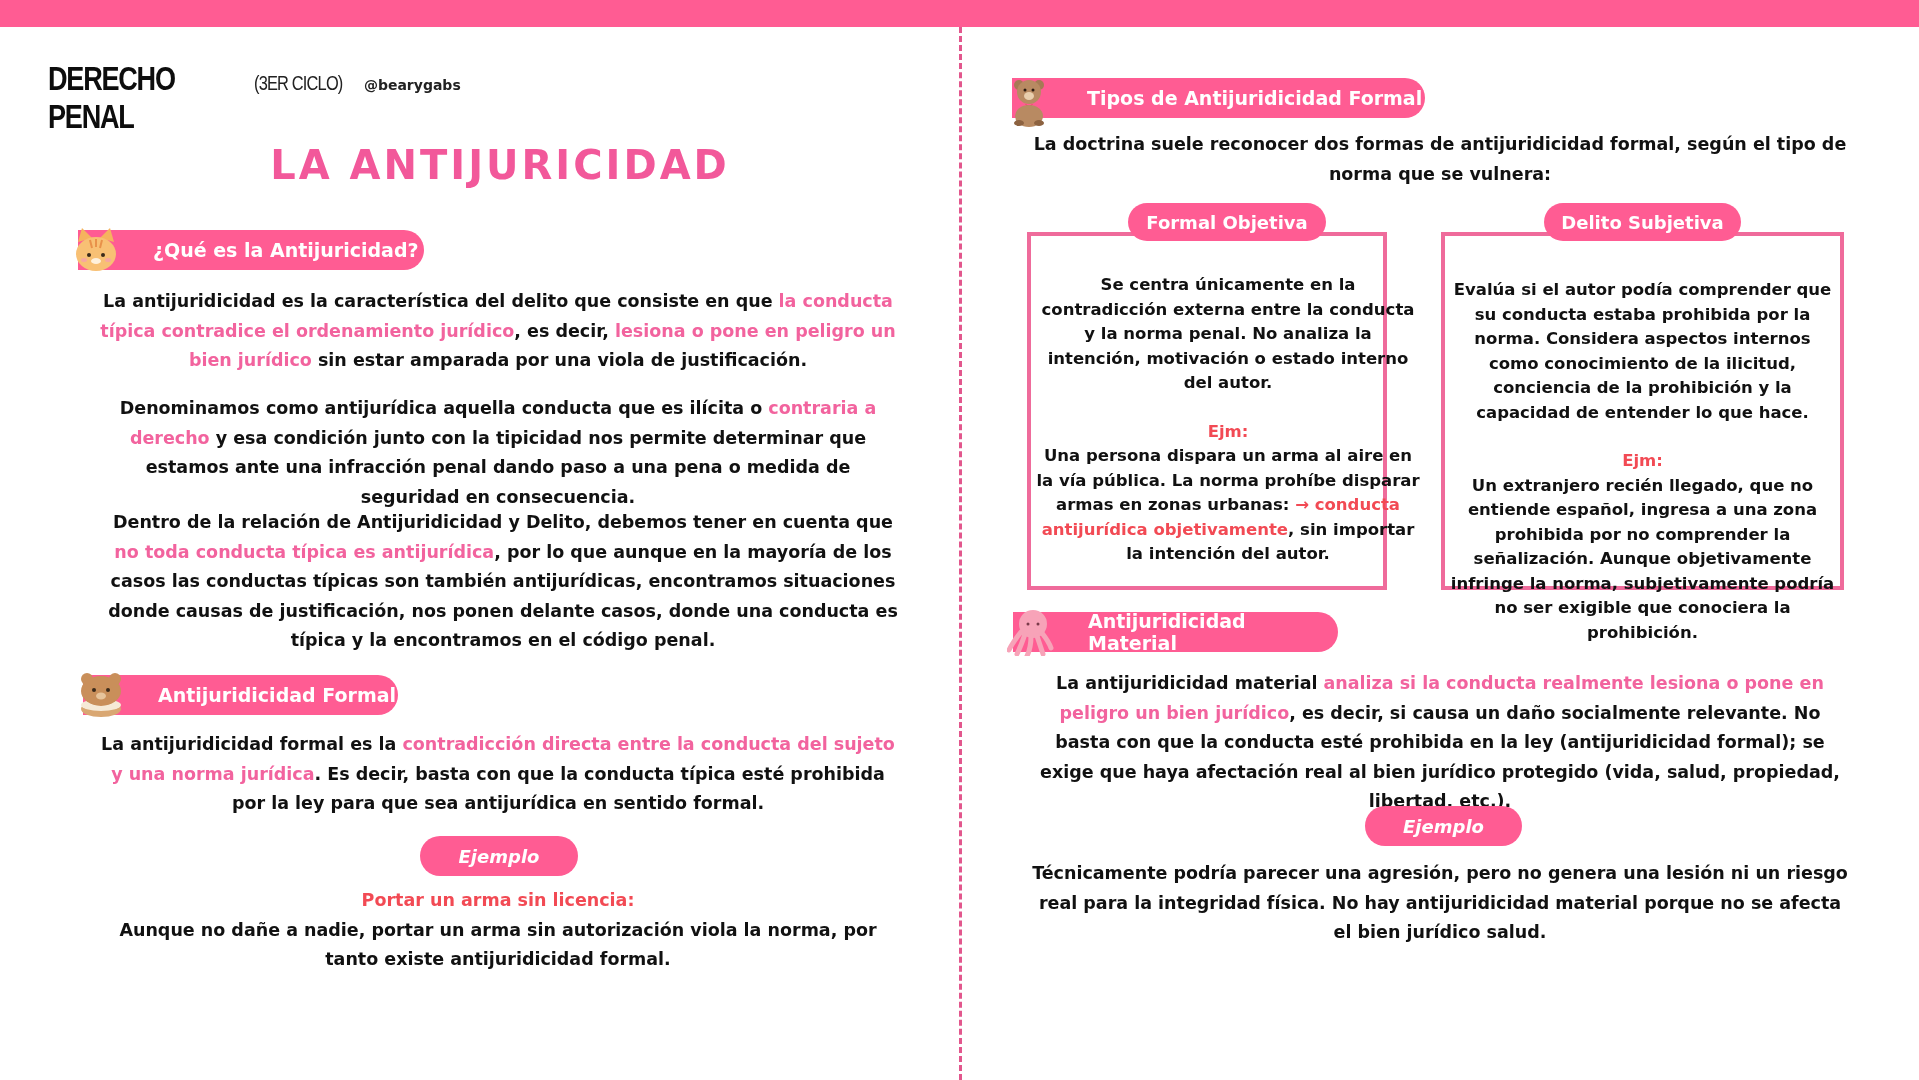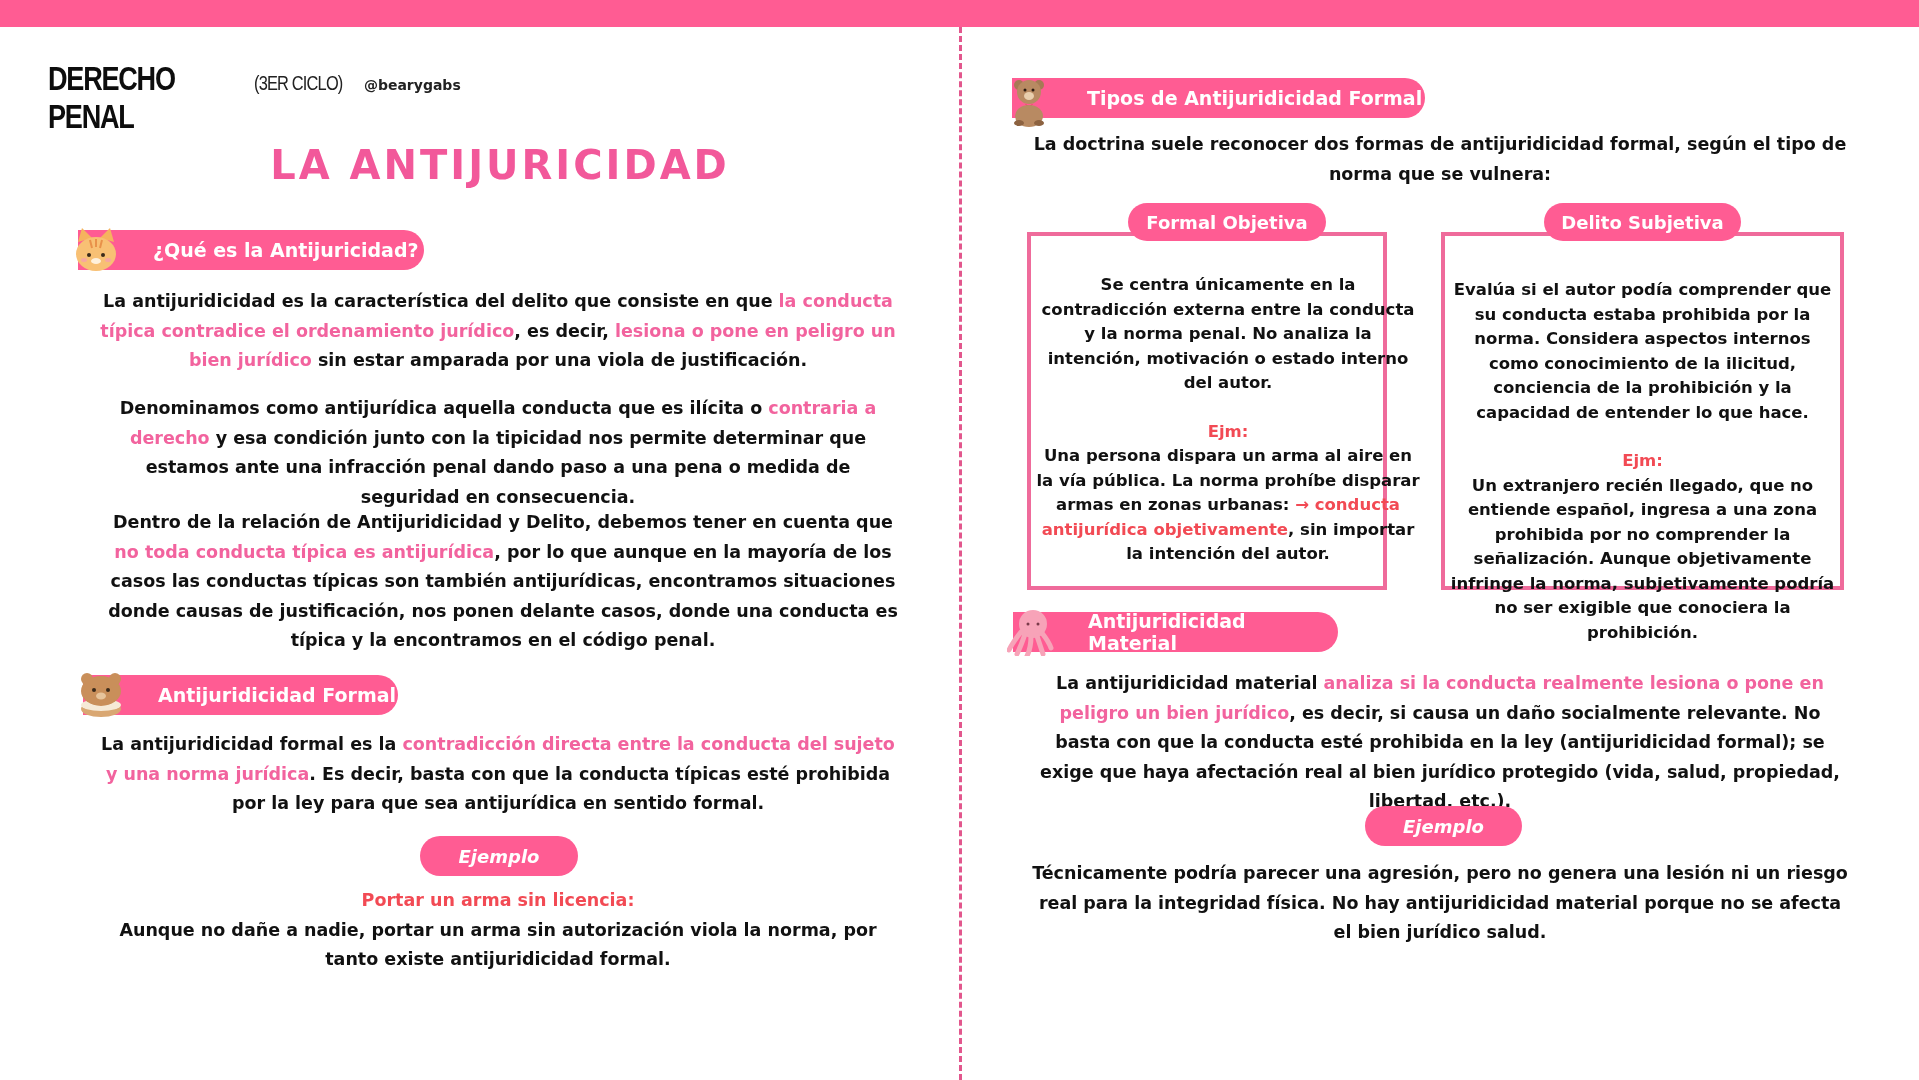--- a/index.html
+++ b/index.html
@@ -80,21 +80,21 @@
     <circle cx="38" cy="10" r="6" fill="#c98f5a"></circle>
     <ellipse cx="24" cy="22" rx="20" ry="15" fill="#c98f5a"></ellipse>
     <circle cx="17" cy="21" r="2" fill="#3a2a1a"></circle>
     <circle cx="31" cy="21" r="2" fill="#3a2a1a"></circle>
     <ellipse cx="24" cy="27" rx="5" ry="3.5" fill="#e7c49b"></ellipse>
   </svg>
   <span class="pill-label">Antijuridicidad Formal</span>
 </div>
 
 <div class="para" style="left:98px; top:730px; width:800px;">
-  <span>La antijuridicidad formal es la </span><span class="hl">contradicción directa entre la conducta del sujeto y una norma jurídica</span><span>. Es decir, basta con que la conducta típicas esté prohibida por la ley para que sea antijurídica en sentido formal.</span>
+  <span>La antijuridicidad formal es la </span><span class="hl">contradicción directa entre la conducta del sujeto y una norma jurídica</span><span>. Es decir, basta con que la conducta típica esté prohibida por la ley para que sea antijurídica en sentido formal.</span>
 </div>
 
 <div class="ejemplo" style="left:420px; top:836px; width:158px;">Ejemplo</div>
 
 <div class="para" style="left:98px; top:886px; width:800px;">
   <span class="red" style="display:block;">Portar un arma sin licencia:</span>
   <span>Aunque no dañe a nadie, portar un arma sin autorización viola la norma, por tanto existe antijuridicidad formal.</span>
 </div>
 
 <div class="pill" style="left:1012px; top:78px; width:413px;">

